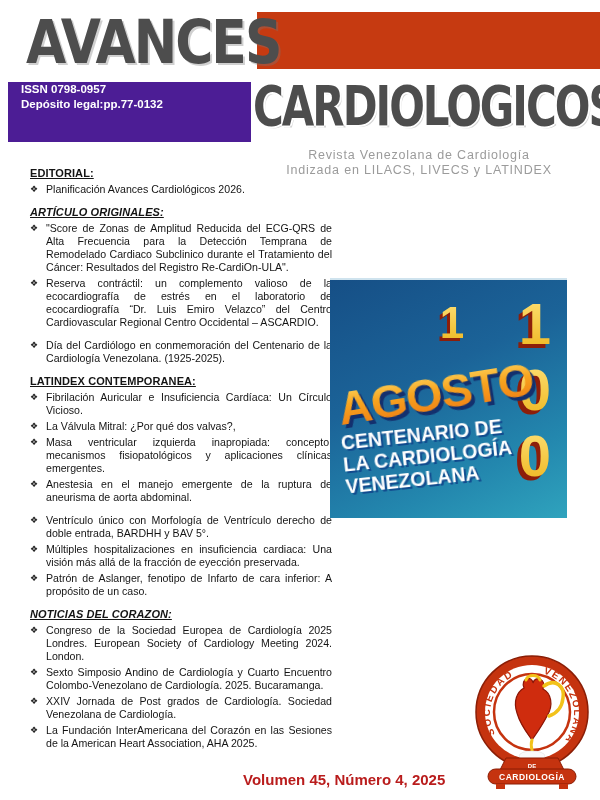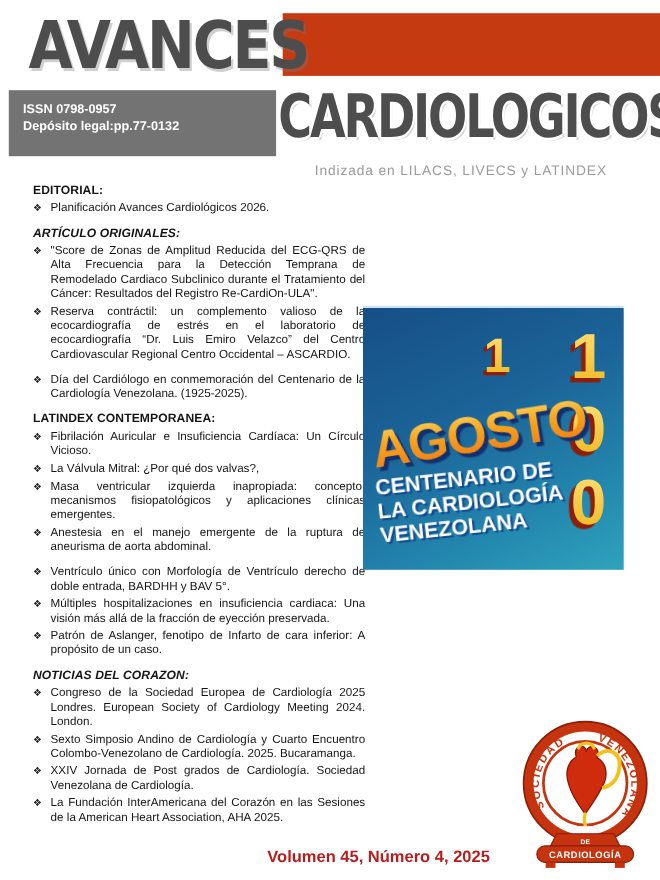--- a/index.html
+++ b/index.html
@@ -11,38 +11,38 @@
   .redrect-top { position:absolute; left:257px; top:12px; width:343px; height:57px; background:#c63a11; }
   .avances {
     position:absolute; left:26px; top:8px;
     font-family:"DejaVu Sans", sans-serif; font-weight:bold;
     font-size:52px; letter-spacing:-2px; color:#4d4d4d;
     transform:scaleY(1.15); transform-origin:left top;
     text-shadow:2px 2px 0 rgba(120,120,120,.35); white-space:nowrap;
   }
   .redrect-left {
     position:absolute; left:8px; top:82px; width:243px; height:60px;
-    background:#737373; color:#ffffff; font-weight:bold; font-size:11.5px;
-    line-height:15px; padding:11px 0 0 13px; box-sizing:border-box;
+    background:#4c1d95; color:#ffffff; font-weight:bold; font-size:11.5px;
+    line-height:15px; padding:0 0 0 13px; box-sizing:border-box;
   }
   .cardiologicos {
     position:absolute; left:253px; top:74px;
     font-family:"DejaVu Sans", sans-serif; font-weight:bold;
     font-size:42px; letter-spacing:-2px; color:#4d4d4d; white-space:nowrap;
     transform:scaleY(1.3); transform-origin:left top;
     text-shadow:-2px 0 0 #fff, 2px 0 0 #fff, 0 -2px 0 #fff, 0 2px 0 #fff, 2px 2px 0 rgba(120,120,120,.3);
   }
   .subtitle {
     position:absolute; left:240px; top:148px; width:358px; text-align:center;
     color:#9b9b9b; font-size:12.5px; line-height:15px; letter-spacing:.8px;
   }
   
   .toc { position:absolute; left:30px; top:167px; width:302px; font-size:10.6px; line-height:13px; color:#141414; }
   .sec { margin-bottom:10px; }
-  .sec-h { font-weight:bold; font-size:11px; margin-bottom:3px; letter-spacing:.1px; }
+  .sec-h { font-weight:bold; text-decoration:underline; font-size:11px; margin-bottom:3px; letter-spacing:.1px; }
   .sec-h.it { font-style:italic; }
   .item { display:flex; margin-bottom:3px; }
   .bullet { width:16px; flex:0 0 16px; font-size:9px; line-height:13px; color:#222; }
   .itxt { flex:1; text-align:justify; }
   
   .poster {
     position:absolute; left:330px; top:278px; width:237px; height:238px; overflow:hidden;
     background:linear-gradient(155deg,#164f86 0%,#1b6398 40%,#2387ae 75%,#2fa3bd 100%);
     border-top:2px solid #cfe3ee;
   }
@@ -58,20 +58,21 @@
 <div class="redrect-top"></div>
 <div class="avances">AVANCES</div>
 
 <div class="redrect-left">
   <div>ISSN 0798-0957</div>
   <div>Depósito legal:pp.77-0132</div>
 </div>
 <div class="cardiologicos">CARDIOLOGICOS</div>
 
 <div class="subtitle">
+  <div>Revista Venezolana de Cardiología</div>
   <div>Indizada en LILACS, LIVECS y LATINDEX</div>
 </div>
 
 <div class="toc">
 
   <div class="sec">
     <div class="sec-h">EDITORIAL:</div>
     <div class="item">
         <span class="bullet">❖</span>
         <div class="itxt">Planificación Avances Cardiológicos 2026.</div>

